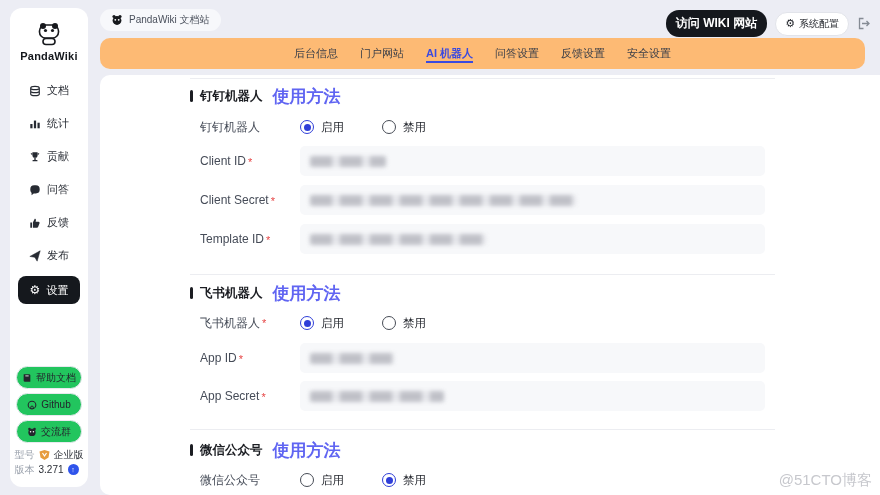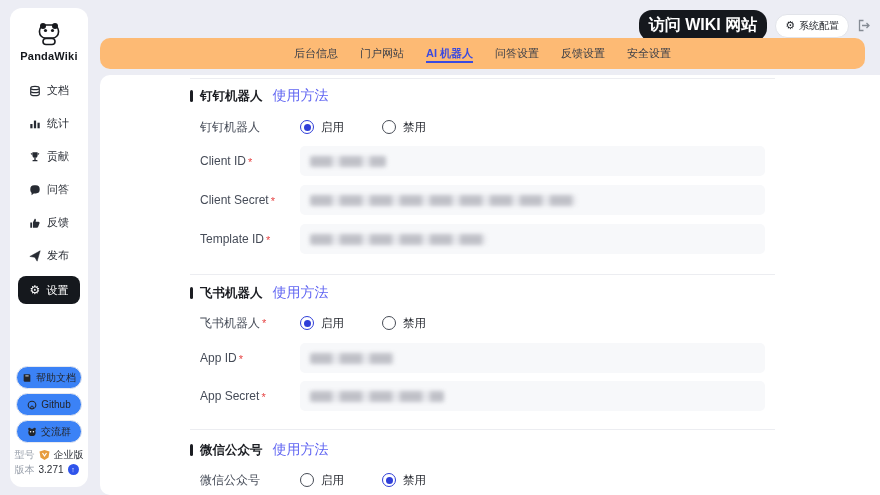--- a/index.html
+++ b/index.html
@@ -11,48 +11,48 @@
   .sidebar{position:absolute;left:10px;top:8px;width:78px;height:479px;background:#fff;border-radius:12px;display:flex;flex-direction:column;align-items:center;}
   .logo-area{margin-top:12px;display:flex;flex-direction:column;align-items:center;}
   .brand-name{font-size:11px;font-weight:bold;color:#14171C;margin-top:4px;letter-spacing:.2px;text-align:right;}
   .menu{margin-top:12px;display:flex;flex-direction:column;align-items:center;width:100%;}
   .mitem{height:33px;display:flex;align-items:center;gap:6px;color:#272B33;font-size:11px;cursor:pointer;}
   .mitem svg{width:12px;height:12px;}
   .mitem.active{background:#15181D;color:#fff;border-radius:8px;width:62px;height:28px;justify-content:center;margin-top:4px;}
   .gear-glyph{font-size:12px;line-height:1;}
   .sb-spacer{flex:1;}
   .sb-footer{display:flex;flex-direction:column;align-items:center;margin-bottom:10px;}
-  .pill-btn{width:64px;height:21px;border:1px solid #E8E9EF;border-radius:12px;background:#3b82f6;display:flex;align-items:center;justify-content:center;gap:4px;font-size:10px;color:#23262d;margin-bottom:4px;cursor:pointer;}
+  .pill-btn{width:64px;height:21px;border:1px solid #E8E9EF;border-radius:12px;background:#22c55e;display:flex;align-items:center;justify-content:center;gap:4px;font-size:10px;color:#23262d;margin-bottom:4px;cursor:pointer;}
   .pill-btn svg{width:10px;height:10px;}
   .sb-info{font-size:10px;color:#9AA1AC;line-height:15px;}
   .sb-info .row{display:flex;align-items:center;gap:4px;}
   .sb-info b{color:#2A2E36;font-weight:normal;}
   .crown{width:11px;height:10px;}
   .ver-badge{width:11px;height:11px;border-radius:50%;background:#2F54EB;color:#fff;font-size:7px;display:inline-flex;align-items:center;justify-content:center;}
 
   
   .crumb{position:absolute;left:100px;top:9px;height:22px;background:#F7F8FB;border-radius:11px;display:flex;align-items:center;gap:6px;padding:0 11px;font-size:10px;color:#4A505C;}
   .top-right{position:absolute;right:10px;top:10px;display:flex;align-items:center;gap:8px;}
-  .btn-dark{background:#15181D;color:#fff;font-size:16px;font-weight:bold;padding:5px 10px;border-radius:13px;cursor:pointer;}
+  .btn-dark{background:#15181D;color:#fff;font-size:12px;font-weight:bold;padding:5px 10px;border-radius:13px;cursor:pointer;}
   .btn-light{background:#fff;border:1px solid #E2E4EA;color:#1D2026;font-size:10px;padding:4px 9px;border-radius:13px;display:flex;align-items:center;gap:4px;cursor:pointer;}
   .btn-light .gear-glyph{font-size:11px;}
   .logout{cursor:pointer;display:flex;align-items:center;}
 
   
   .tabcard{position:absolute;left:100px;top:38px;width:765px;height:31px;background:#fdba74;border-radius:10px;display:flex;justify-content:center;align-items:center;gap:22px;}
   .tab{font-size:11px;color:#383D47;display:flex;align-items:center;border-bottom:2px solid transparent;padding-top:2px;cursor:pointer;}
   .tab.active{color:#3B4AE0;font-weight:bold;border-bottom-color:#3B4AE0;}
 
   
   .content{position:absolute;left:100px;top:75px;width:765px;height:420px;background:#fff;border-radius:10px;padding-left:46px;}
   .divider{position:absolute;left:90px;width:585px;height:1px;background:#ECEDF1;}
   .sec-head{position:absolute;left:90px;display:flex;align-items:center;height:16px;}
   .sec-bar{width:3px;height:12px;background:#1B1D22;border-radius:2px;margin-right:7px;}
   .sec-title{font-size:12.5px;font-weight:bold;color:#1B1D22;}
-  .sec-link{font-size:14px;color:#6065F2;margin-left:10px;cursor:pointer;}
+  .sec-link{font-size:17px;color:#6065F2;margin-left:10px;cursor:pointer;font-weight:bold;}
   .toggle-row{position:absolute;left:100px;right:90px;height:18px;display:flex;align-items:center;}
   .t-label{font-size:12px;color:#464C58;}
   .req{color:#E64545;font-size:11px;margin-left:2px;}
   .rgroup{position:absolute;left:100px;display:flex;align-items:center;}
   .radio{width:12px;height:12px;border:1.5px solid #474C56;border-radius:50%;display:inline-flex;align-items:center;justify-content:center;cursor:pointer;flex:none;}
   .radio .dot{width:7px;height:7px;border-radius:50%;background:transparent;}
   .radio.checked{border-color:#2F3ED8;}
   .radio.checked .dot{background:#2F3ED8;}
   .rlabel{font-size:11.5px;color:#22252C;margin-left:7px;}
   .radio + .rlabel + .radio{margin-left:38px;}
@@ -167,20 +167,30 @@
         </div>
         <div class="row">
           <span>版本</span>
           <b>3.271</b>
           <span class="ver-badge">↑</span>
         </div>
       </div>
     </div>
   </div>
 
+  <div class="crumb">
+    <svg width="12" height="12" viewBox="0 0 12 12">
+        <circle cx="3" cy="2.5" r="1.6" fill="#17191D"></circle>
+        <circle cx="9" cy="2.5" r="1.6" fill="#17191D"></circle>
+        <circle cx="6" cy="6.5" r="4.4" fill="#17191D"></circle>
+        <circle cx="4.3" cy="5.8" r=".9" fill="#fff"></circle>
+        <circle cx="7.7" cy="5.8" r=".9" fill="#fff"></circle>
+      </svg>
+    <span>PandaWiki 文档站</span>
+  </div>
 
   <div class="top-right">
     <div class="btn-dark">访问 WIKI 网站</div>
     <div class="btn-light">
       <span class="gear-glyph">⚙</span>
       <span>系统配置</span>
     </div>
     <div class="logout">
       <svg width="13" height="13" viewBox="0 0 13 13">
           <path d="M6.5 1.5H2.5v10h4 M5 6.5h6.5 M9.5 4 L12 6.5 L9.5 9" fill="none" stroke="#858B94" stroke-width="1.3"></path>
@@ -295,13 +305,14 @@
         <span class="radio checked">
             <span class="dot"></span>
           </span>
         <span class="rlabel">禁用</span>
       </span>
     </div>
 
     <div class="scroll-thumb"></div>
   </div>
 
+  <div class="watermark">@51CTO博客</div>
 </div>
 
 </body></html>

